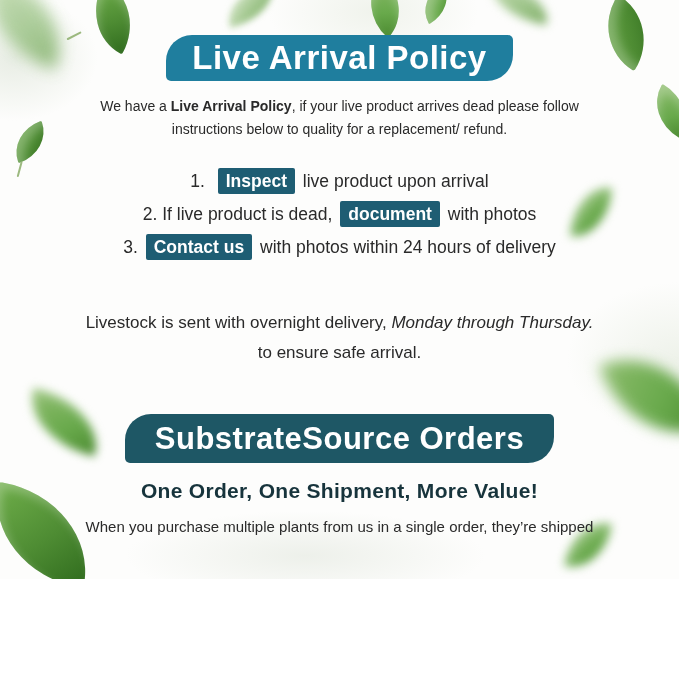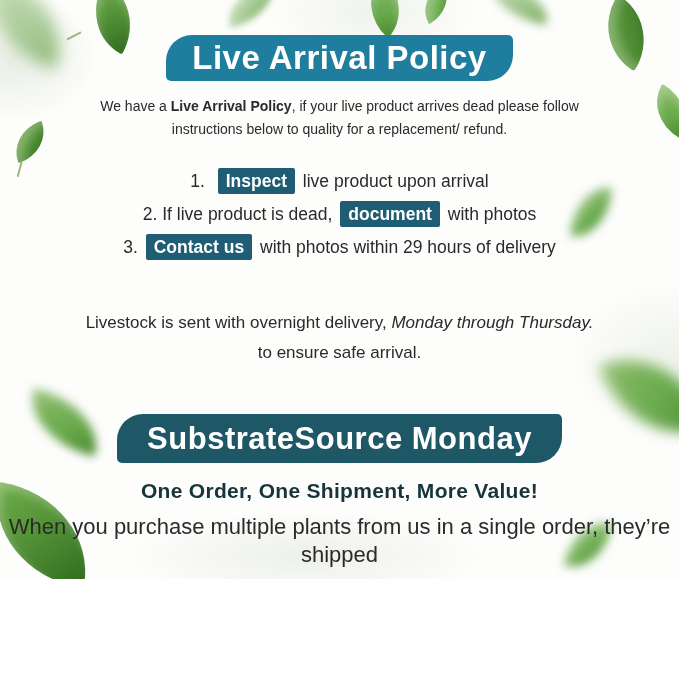--- a/index.html
+++ b/index.html
@@ -109,21 +109,21 @@
   }
   .shipping i{font-style:italic;text-align:center;}
   .product-section{margin-top:46px;}
   .value-heading{
     margin-top:16px;
     font-size:21px;font-weight:700;
     color:#17343c;letter-spacing:.3px;
   }
   .value-body{
     margin-top:10px;
-    font-size:22px;line-height:28px;
+    font-size:15px;line-height:28px;
     color:#2a2a2a;
   }
 </style>
 </head>
 <body>
 
 <div class="canvas">
 
   <div class="leaf light blur8 l1"></div>
   <div class="leaf l2 stem"></div>
@@ -149,32 +149,32 @@
 
     <div class="banner banner-top">
       <span>Live Arrival Policy</span>
     </div>
 
     <p class="intro"><span>We have a </span><b>Live Arrival Policy</b><span>, if your live product arrives dead please follow instructions below to quality for a replacement/ refund.</span></p>
 
     <div class="steps">
       <div class="step-line"><span>1.</span>&nbsp;&nbsp;<span class="chip">Inspect</span><span> live product upon arrival</span></div>
       <div class="step-line"><span>2.</span>&nbsp;<span>If live product is dead, </span><span class="chip">document</span><span> with photos</span></div>
-      <div class="step-line"><span>3.</span>&nbsp;<span class="chip">Contact us</span><span> with photos within 29 hours of delivery</span></div>
+      <div class="step-line"><span>3.</span>&nbsp;<span class="chip">Contact us</span><span> with photos within 24 hours of delivery</span></div>
     </div>
 
 
     <div class="shipping">
       <div><span>Livestock is sent with overnight delivery, </span><i>Monday through Thursday.</i></div>
       <div>to ensure safe arrival.</div>
     </div>
 
     <div class="product-section">
       <div class="banner banner-product">
-        <span>SubstrateSource Monday</span>
+        <span>SubstrateSource Orders</span>
       </div>
       <div class="value-heading">One Order, One Shipment, More Value!</div>
       <div class="value-body">
         <div>When you purchase multiple plants from us in a single order, they’re shipped</div>
 
       </div>
     </div>
 
   </div>
 </div>

